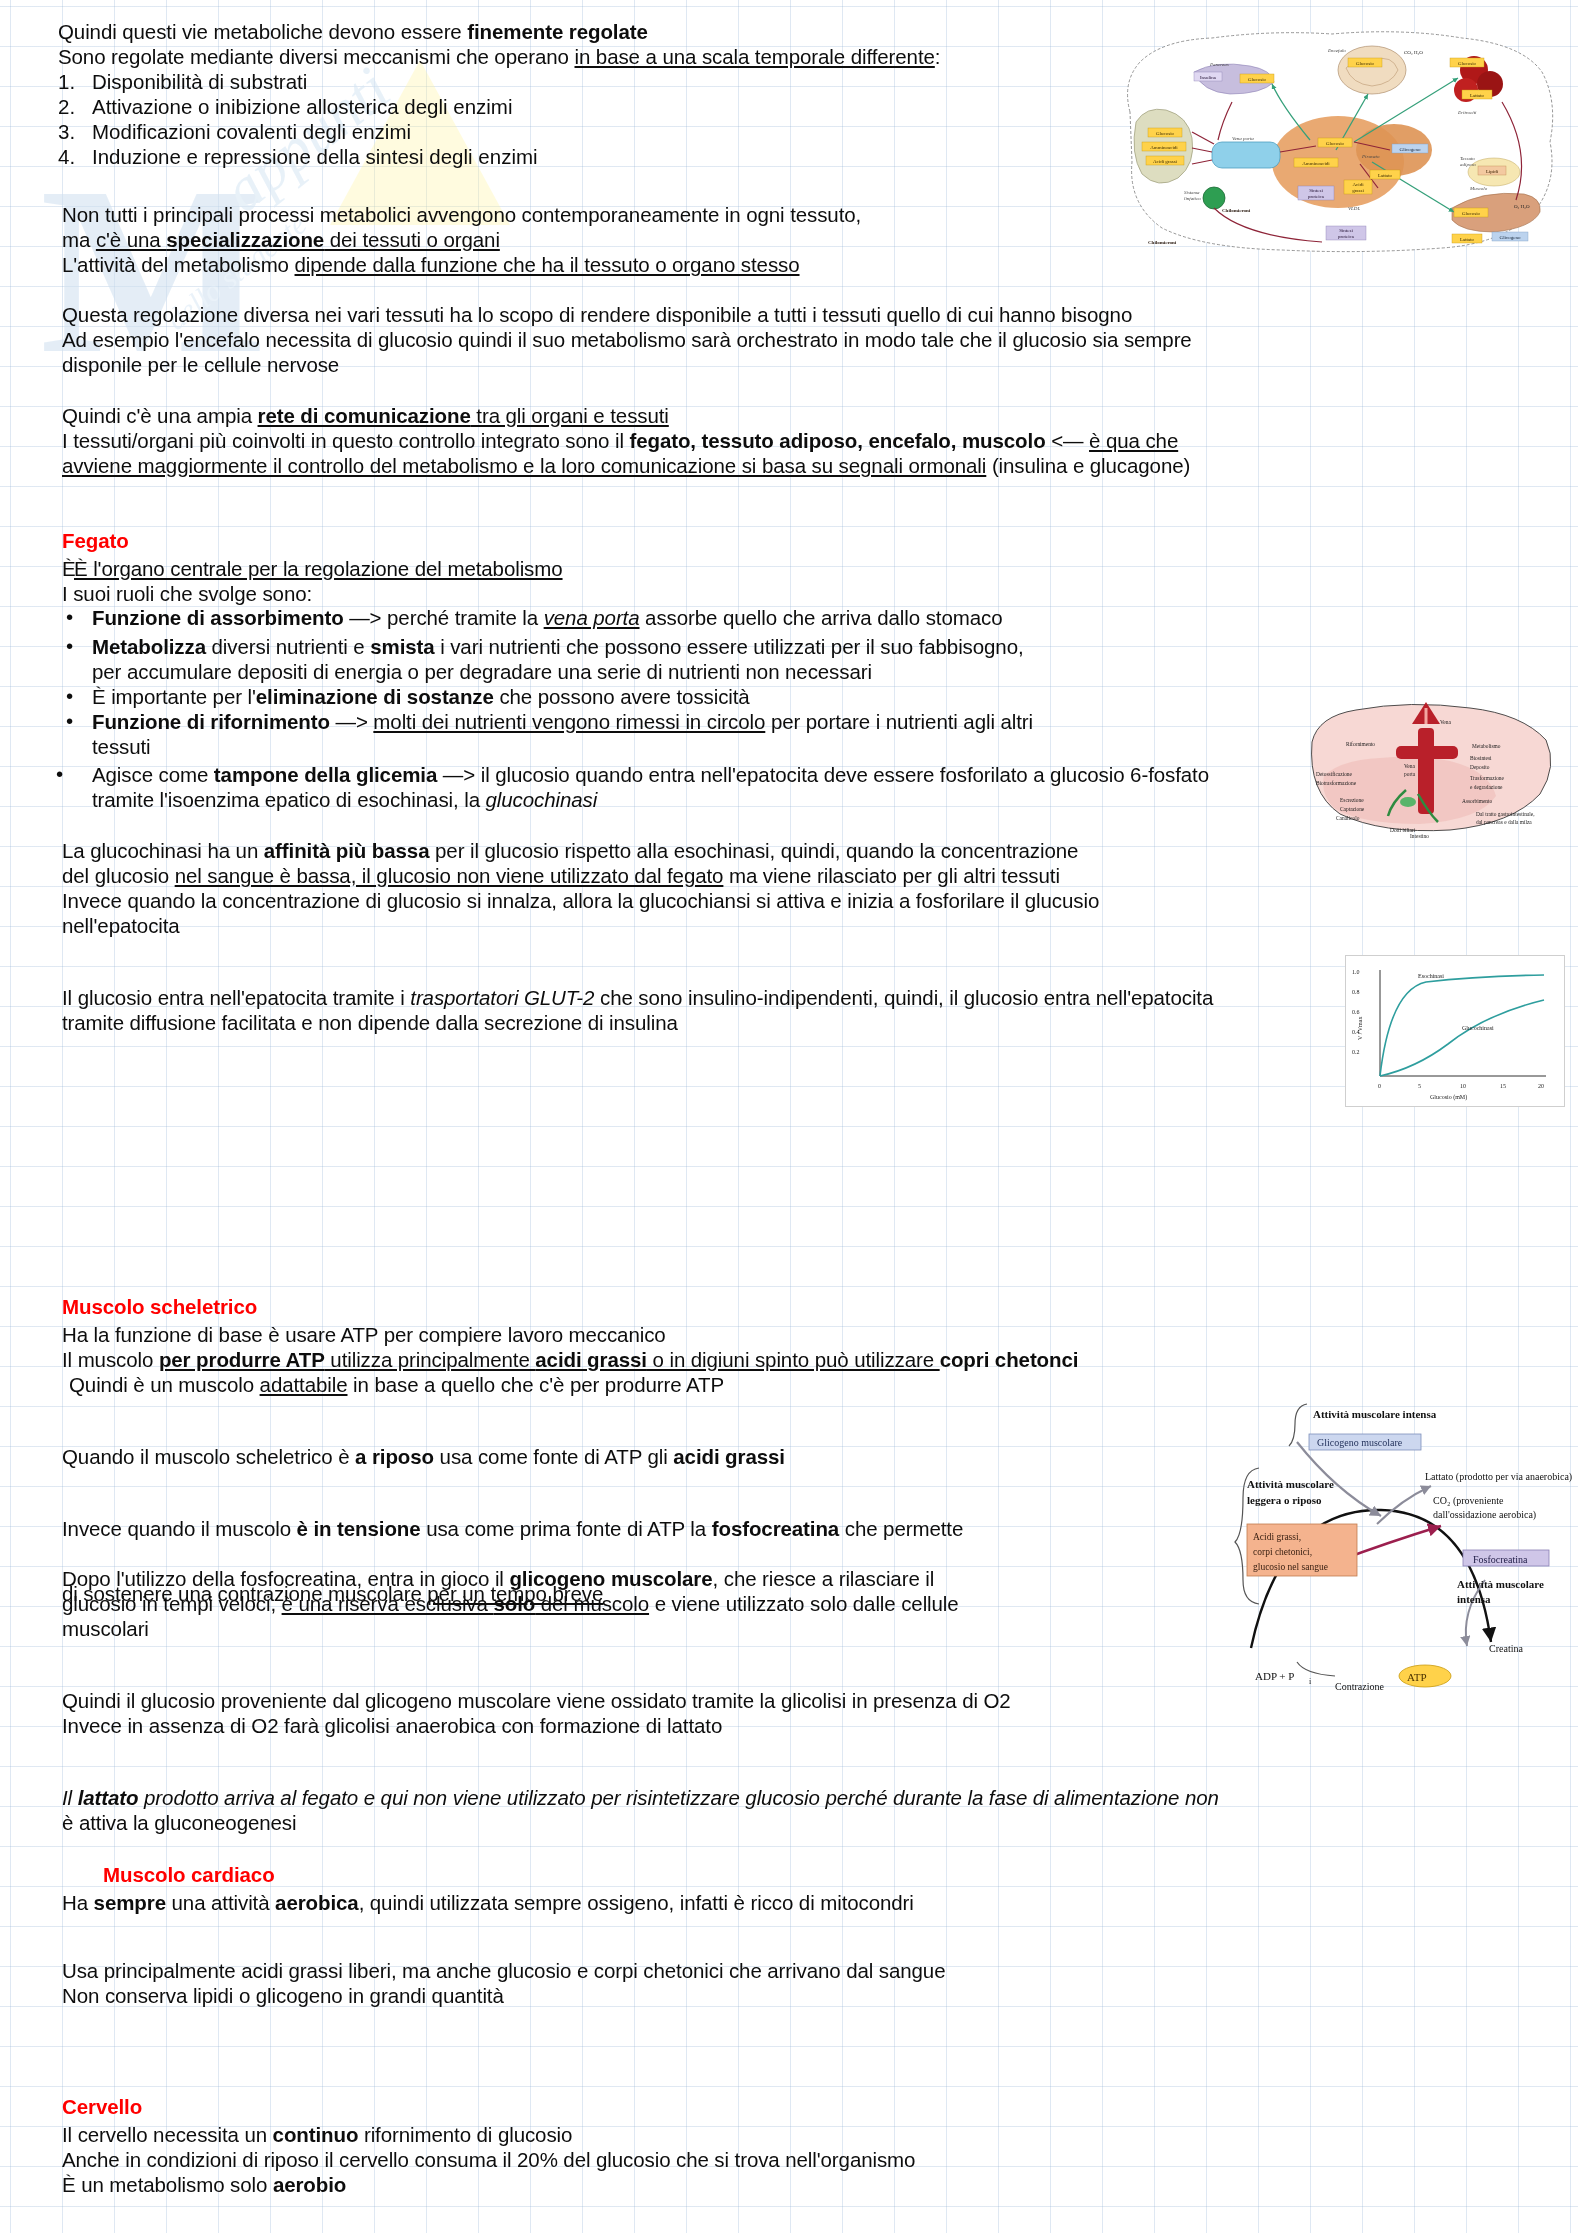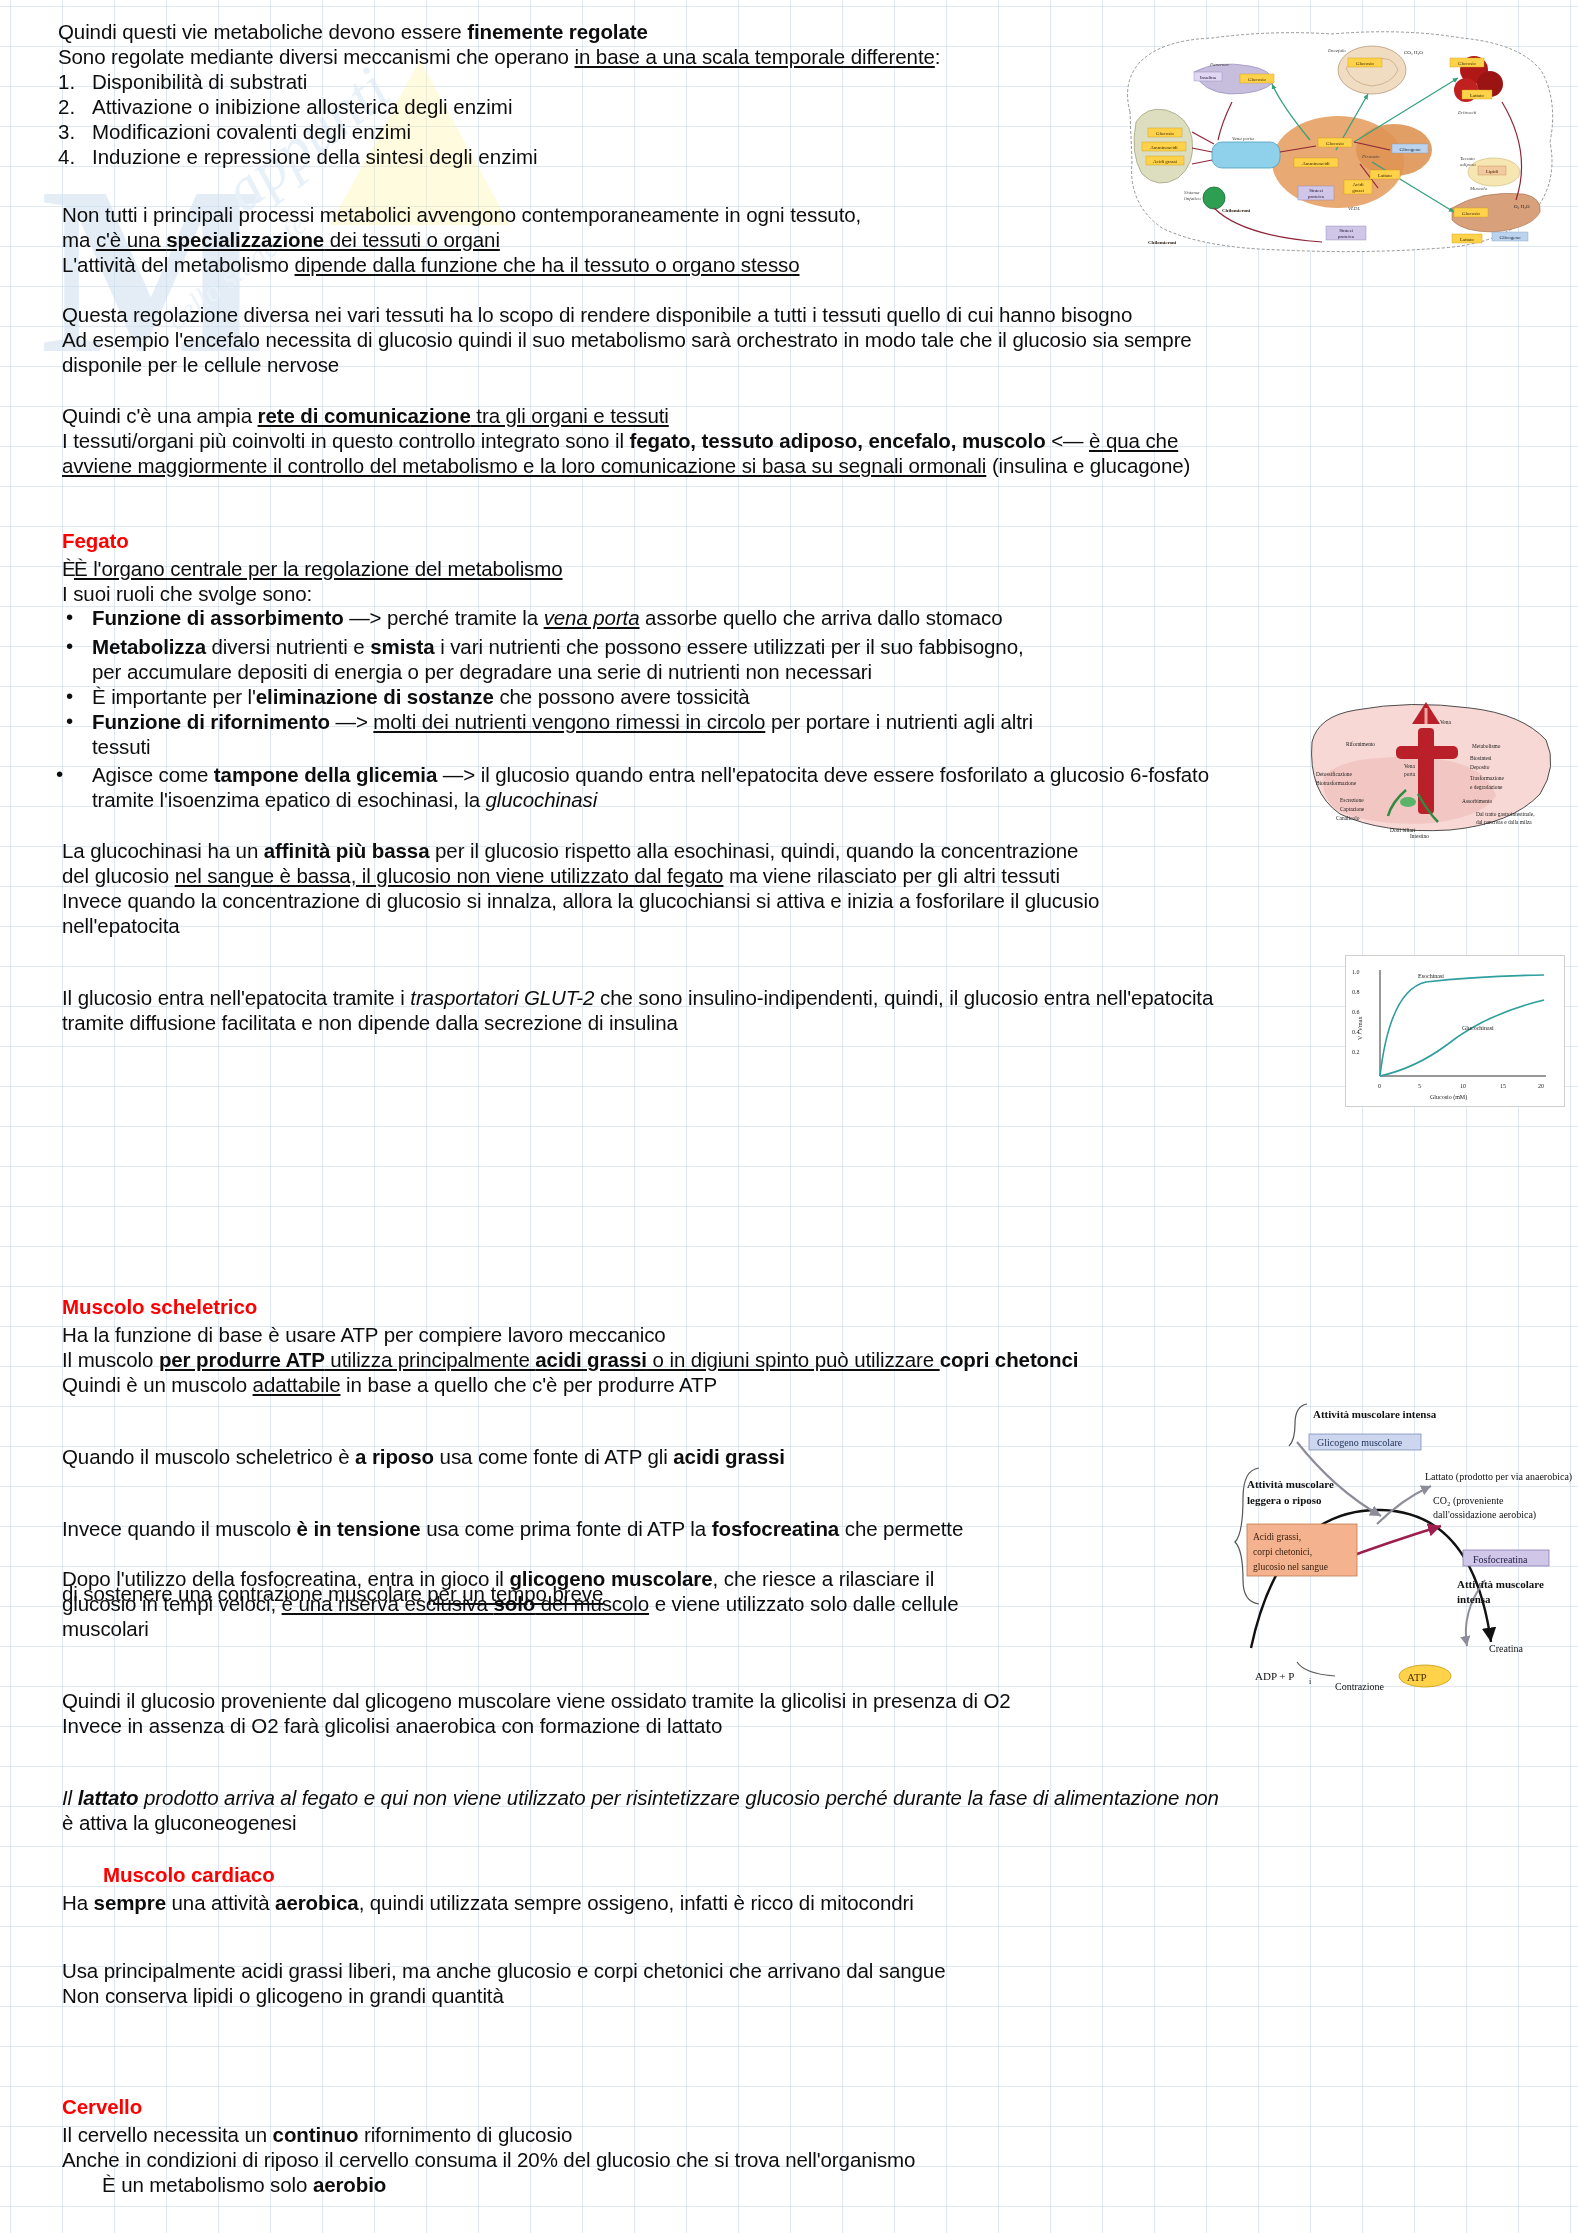--- a/index.html
+++ b/index.html
@@ -523,21 +523,21 @@
     <div class="line" style="left:62px; top:985px;">
       <span>Il glucosio entra nell'epatocita tramite i </span><i>trasportatori GLUT-2</i><span> che sono insulino-indipendenti, quindi, il glucosio entra nell'epatocita</span>
     </div>
     <div class="line" style="left:62px; top:1010px;">tramite diffusione facilitata e non dipende dalla secrezione di insulina</div>
 
     <div class="line red" style="left:62px; top:1294px;">Muscolo scheletrico</div>
     <div class="line" style="left:62px; top:1322px;">Ha la funzione di base è usare ATP per compiere lavoro meccanico</div>
     <div class="line" style="left:62px; top:1347px;">
       <span>Il muscolo </span><u><b>per produrre ATP</b></u><u> utilizza principalmente </u><u><b>acidi grassi</b></u><u> o in digiuni spinto può utilizzare </u><b>copri chetonci</b>
     </div>
-    <div class="line" style="left:62px; top:1372px;">
+    <div class="line" style="left:62px; top:1372px;padding-left:7px;">
       <span>Quindi è un muscolo </span><u>adattabile</u><span> in base a quello che c'è per produrre ATP</span>
     </div>
 
     <div class="line" style="left:62px; top:1444px;">
       <span>Quando il muscolo scheletrico è </span><b>a riposo</b><span> usa come fonte di ATP gli </span><b>acidi grassi</b>
     </div>
 
     <div class="line" style="left:62px; top:1516px;">
       <span>Invece quando il muscolo </span><b>è in tensione</b><span> usa come prima fonte di ATP la </span><b>fosfocreatina</b><span> che permette</span>
     </div>
@@ -565,18 +565,18 @@
       <span>Ha </span><b>sempre</b><span> una attività </span><b>aerobica</b><span>, quindi utilizzata sempre ossigeno, infatti è ricco di mitocondri</span>
     </div>
     <div class="line" style="left:62px; top:1958px;">Usa principalmente acidi grassi liberi, ma anche glucosio e corpi chetonici che arrivano dal sangue</div>
     <div class="line" style="left:62px; top:1983px;">Non conserva lipidi o glicogeno in grandi quantità</div>
 
     <div class="line red" style="left:62px; top:2094px;">Cervello</div>
     <div class="line" style="left:62px; top:2122px;">
       <span>Il cervello necessita un </span><b>continuo</b><span> rifornimento di glucosio</span>
     </div>
     <div class="line" style="left:62px; top:2147px;">Anche in condizioni di riposo il cervello consuma il 20% del glucosio che si trova nell'organismo</div>
-    <div class="line" style="left:62px; top:2172px;padding-left:40px;">
+    <div class="line" style="left:62px; top:2172px;">
       <span>È un metabolismo solo </span><b>aerobio</b>
     </div>
 
   </div>
 </div>
 
 </body></html>

